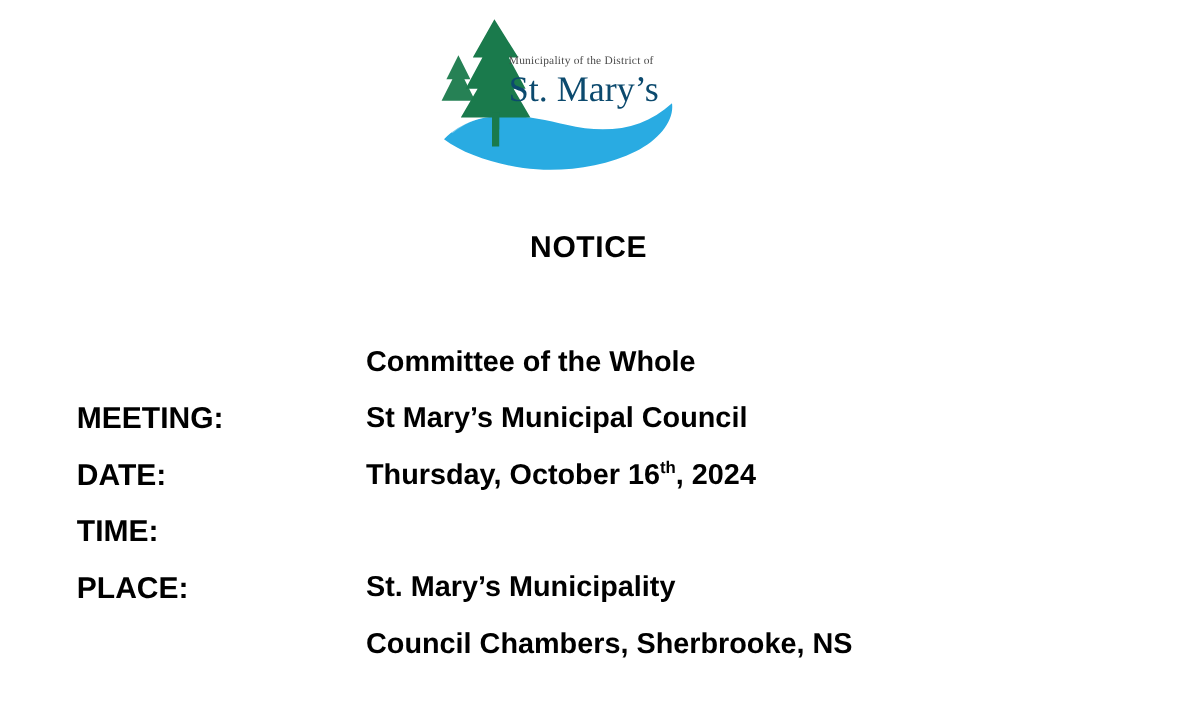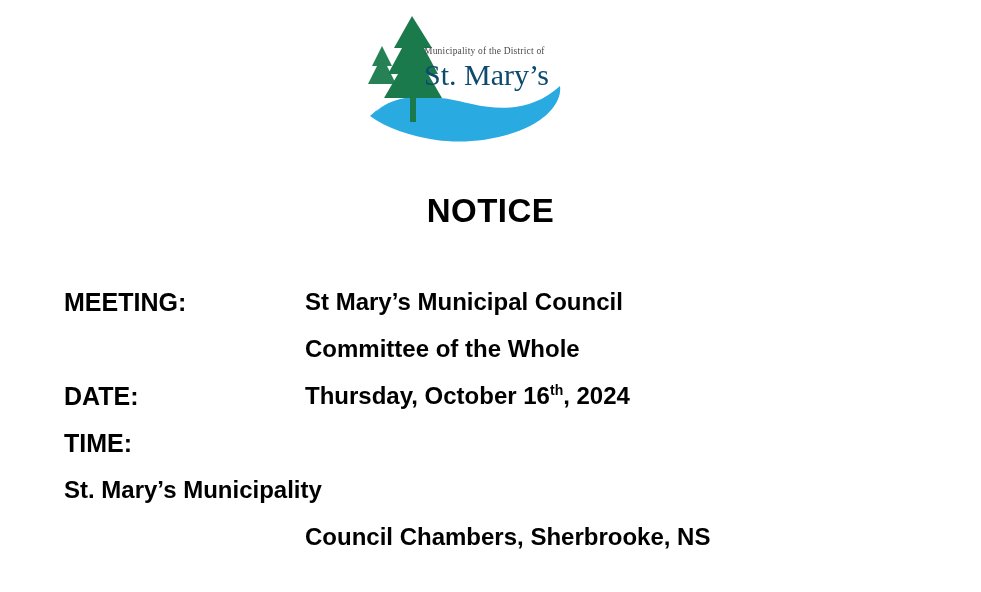--- a/index.html
+++ b/index.html
@@ -58,21 +58,21 @@
     white-space: nowrap;
   }
 
   
   .notice-title {
     position: absolute;
     top: 192px;
     left: 0;
     width: 981px;
     text-align: center;
-    font-size: 33px;
+    font-size: 25px;
     font-weight: bold;
     letter-spacing: 0.5px;
   }
 
   
   .details {
     position: absolute;
     top: 282px;
     left: 64px;
     width: 860px;
@@ -127,39 +127,40 @@
       <div class="sub">Municipality of the District of</div>
       <div class="name">St. Mary’s</div>
     </div>
   </div>
 </div>
 
 <div class="notice-title">NOTICE</div>
 
 <div class="details">
 
+  <div class="row cont">
+    <div class="label"></div>
+    <div class="value">Committee of the Whole</div>
+  </div>
   <div class="row">
     <div class="label">MEETING:</div>
     <div class="value">St Mary’s Municipal Council</div>
-  </div>
-  <div class="row cont">
-    <div class="label"></div>
-    <div class="value">Committee of the Whole</div>
   </div>
 
   <div class="row">
     <div class="label">DATE:</div>
     <div class="value"><span>Thursday, October 16</span><sup>th</sup><span>, 2024</span></div>
   </div>
 
   <div class="row">
     <div class="label">TIME:</div>
   </div>
 
   <div class="row">
+    <div class="label">PLACE:</div>
     <div class="value">St. Mary’s Municipality</div>
   </div>
   <div class="row cont">
     <div class="label"></div>
     <div class="value">Council Chambers, Sherbrooke, NS</div>
   </div>
 
 </div>
 
 </body></html>

